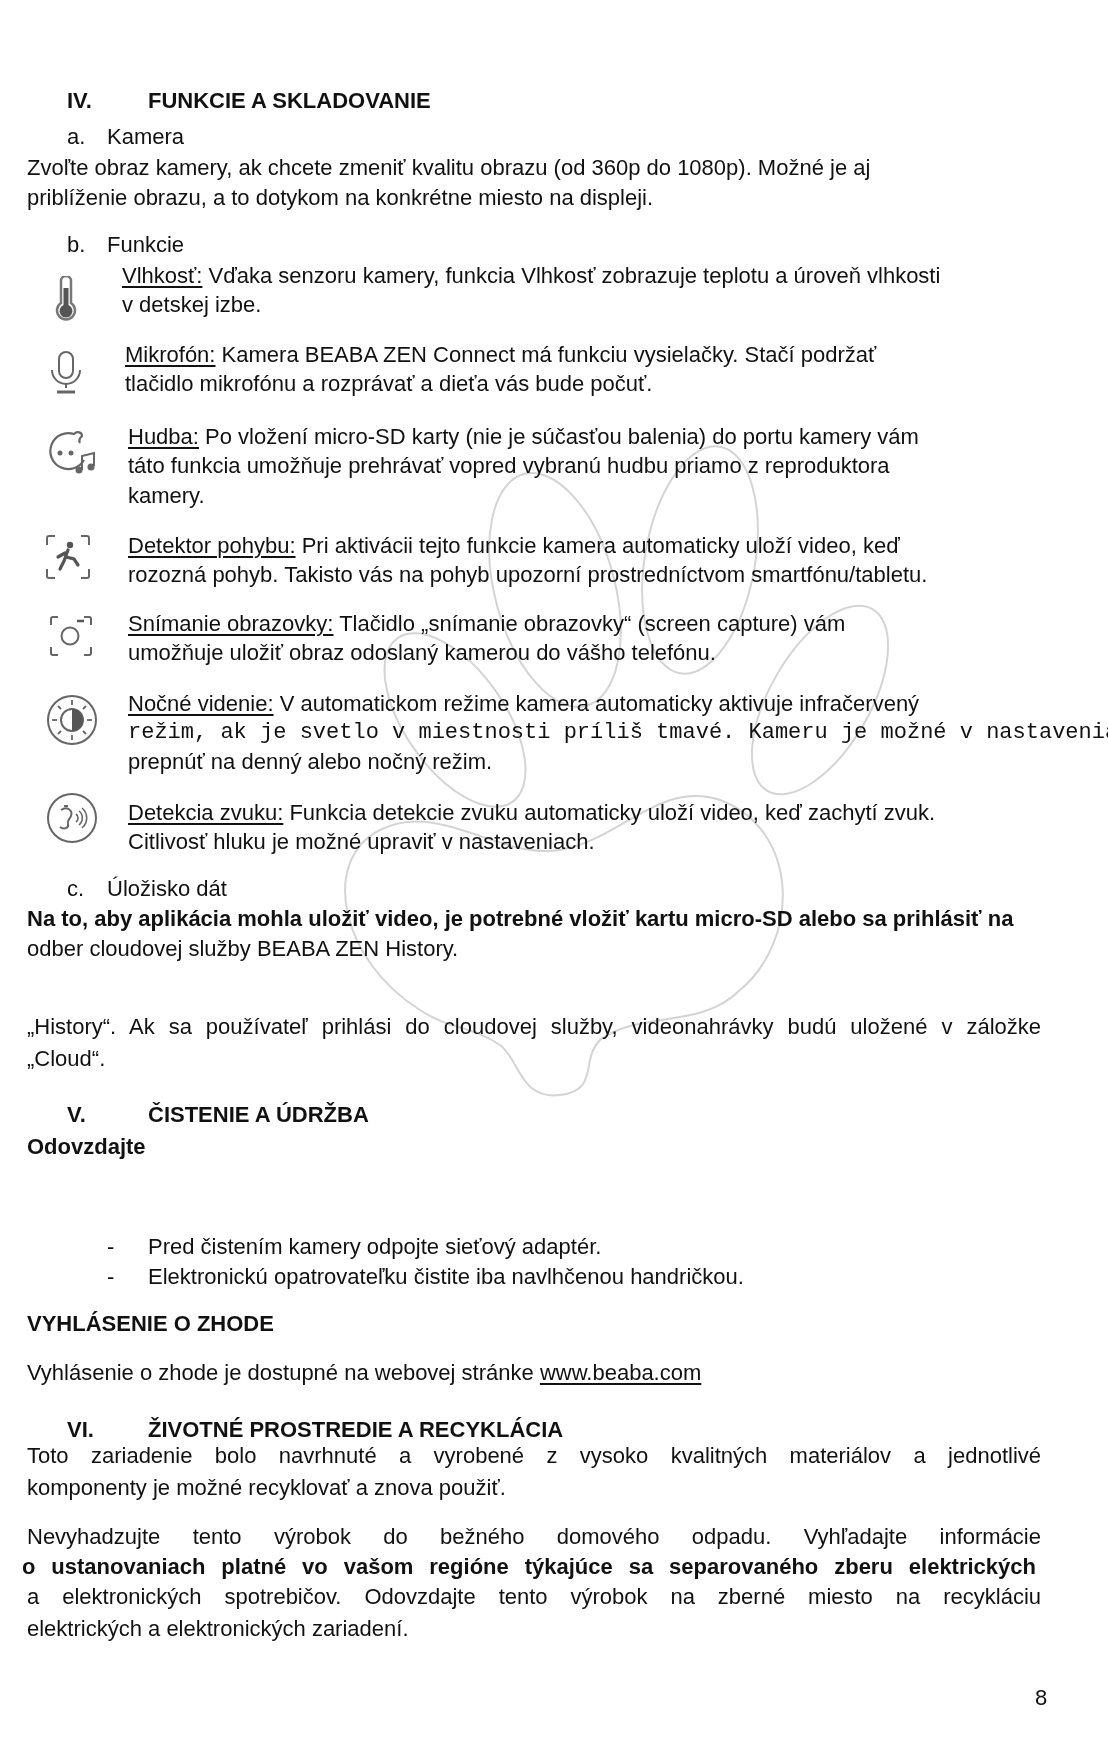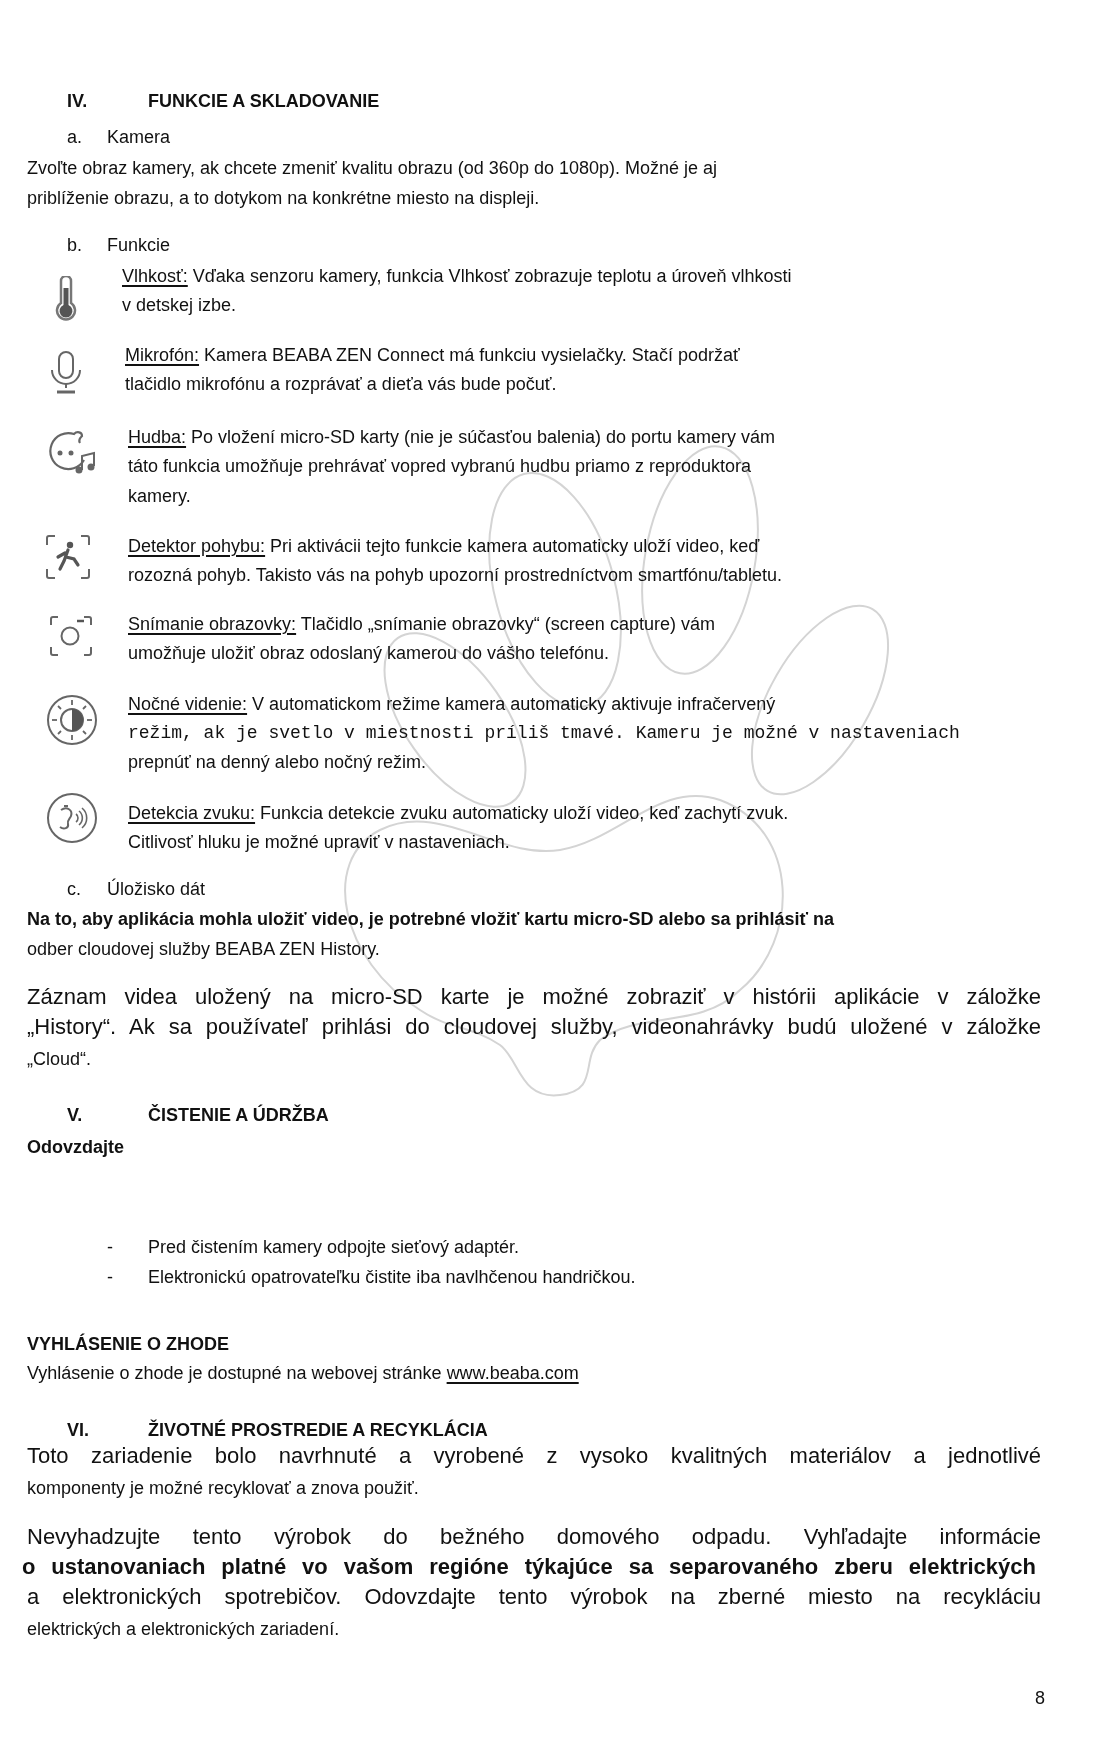--- a/index.html
+++ b/index.html
@@ -1,20 +1,20 @@
 <!DOCTYPE html>
 <html><head>
 <meta charset="utf-8">
 <style>
   html, body { margin: 0; padding: 0; background: #ffffff; }
   body { width: 1108px; height: 1750px; position: relative; overflow: hidden;
          font-family: "Liberation Sans", sans-serif; color: #111111; }
   .page { position: absolute; left: 0; top: 0; width: 1108px; height: 1750px; }
   .watermark { position: absolute; left: 0; top: 0; width: 1108px; height: 1750px; pointer-events: none; }
-  .ln { position: absolute; font-size: 18px; line-height: 26px; white-space: nowrap; }
+  .ln { position: absolute; font-size: 22px; line-height: 26px; white-space: nowrap; }
   .just { position: absolute; font-size: 22px; line-height: 30px; text-align: justify; text-align-last: justify; }
   .h { font-weight: bold; }
   .u { text-decoration: underline; text-underline-offset: 3px; text-decoration-thickness: 1.5px; }
   .icon { position: absolute; }
   .icon svg { display: block; }
 </style>
 </head>
 <body>
 
 <div class="page">
@@ -147,33 +147,32 @@
   </div>
   <div class="ln" style="left:128px;top:800px;">
     <span class="u">Detekcia zvuku:</span><span> Funkcia detekcie zvuku automaticky uloží video, keď zachytí zvuk.</span>
   </div>
   <div class="ln" style="left:128px;top:829px;">Citlivosť hluku je možné upraviť v nastaveniach.</div>
 
   <div class="ln" style="left:67px;top:876px;">c.</div>
   <div class="ln" style="left:107px;top:876px;">Úložisko dát</div>
   <div class="ln" style="left:27px;top:906px;font-weight:bold;">Na to, aby aplikácia mohla uložiť video, je potrebné vložiť kartu micro-SD alebo sa prihlásiť na</div>
   <div class="ln" style="left:27px;top:936px;">odber cloudovej služby BEABA ZEN History.</div>
-  <div class="just" style="left:27px;top:982px;width:1014px;">Záznam videa uložený na micro-SD karte je možné zobraziť v histórii aplikácie v záložke</div>
   <div class="just" style="left:27px;top:1012px;width:1014px;">„History“. Ak sa používateľ prihlási do cloudovej služby, videonahrávky budú uložené v záložke</div>
   <div class="ln" style="left:27px;top:1046px;">„Cloud“.</div>
 
   <div class="ln h" style="left:67px;top:1102px;">V.</div>
   <div class="ln h" style="left:148px;top:1102px;">ČISTENIE A ÚDRŽBA</div>
   <div class="ln h" style="left:27px;top:1134px;">Odovzdajte</div>
   <div class="ln" style="left:107px;top:1234px;">-</div>
   <div class="ln" style="left:148px;top:1234px;">Pred čistením kamery odpojte sieťový adaptér.</div>
   <div class="ln" style="left:107px;top:1264px;">-</div>
   <div class="ln" style="left:148px;top:1264px;">Elektronickú opatrovateľku čistite iba navlhčenou handričkou.</div>
 
-  <div class="ln h" style="left:27px;top:1311px;margin-top:20px;">VYHLÁSENIE O ZHODE</div>
+  <div class="ln h" style="left:27px;top:1311px;">VYHLÁSENIE O ZHODE</div>
   <div class="ln" style="left:27px;top:1360px;">
     <span>Vyhlásenie o zhode je dostupné na webovej stránke </span><span class="u">www.beaba.com</span>
   </div>
 
   <div class="ln h" style="left:67px;top:1417px;">VI.</div>
   <div class="ln h" style="left:148px;top:1417px;">ŽIVOTNÉ PROSTREDIE A RECYKLÁCIA</div>
   <div class="just" style="left:27px;top:1441px;width:1014px;">Toto zariadenie bolo navrhnuté a vyrobené z vysoko kvalitných materiálov a jednotlivé</div>
   <div class="ln" style="left:27px;top:1475px;">komponenty je možné recyklovať a znova použiť.</div>
   <div class="just" style="left:27px;top:1522px;width:1014px;">Nevyhadzujte tento výrobok do bežného domového odpadu. Vyhľadajte informácie</div>
   <div class="just" style="left:22px;top:1552px;width:1014px;font-weight:bold;">o ustanovaniach platné vo vašom regióne týkajúce sa separovaného zberu elektrických</div>

